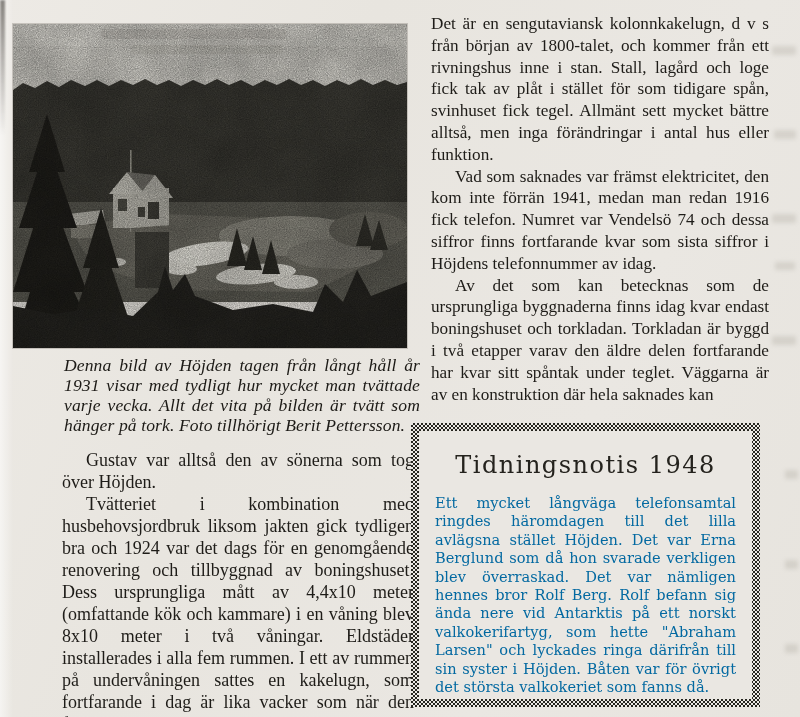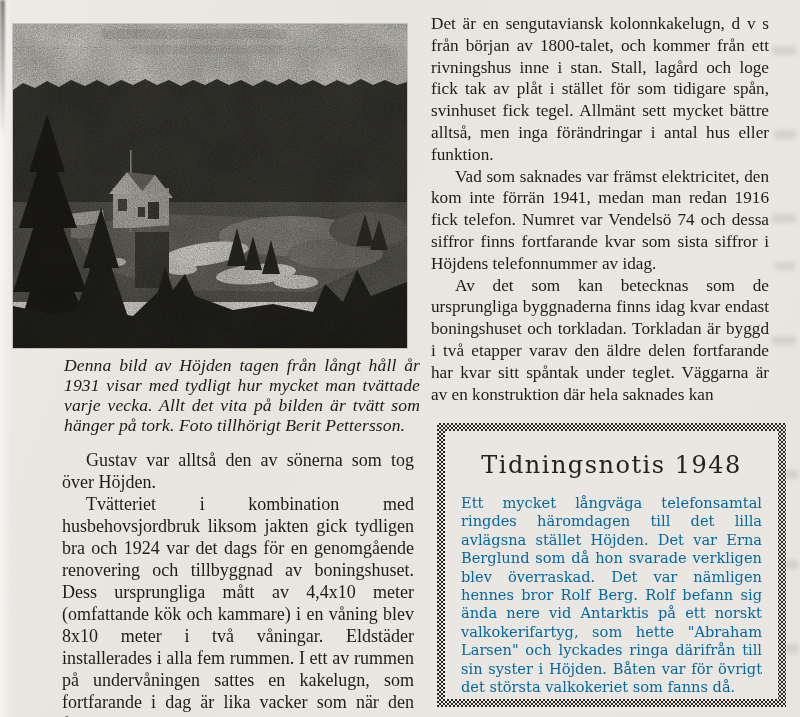--- a/index.html
+++ b/index.html
@@ -39,21 +39,21 @@
     position:absolute;left:62px;top:449px;width:352px;
     font-size:18px;line-height:22px;text-align:justify;color:#1e1c18;
   }
   .right-col{
     position:absolute;left:431px;top:13px;width:338px;
     font-size:17.2px;line-height:21.8px;text-align:justify;color:#1e1c18;
   }
   .indent{text-indent:24px;}
   .noindent{text-indent:0;}
   .notice-box{
-    position:absolute;left:437px;top:423px;width:349px;height:284px;
+    position:absolute;left:411px;top:423px;width:349px;height:284px;
     box-sizing:border-box;padding:8px;
     background:conic-gradient(#26251f 25%, #ece9e4 25% 50%, #26251f 50% 75%, #ece9e4 75%);
     background-size:4px 4px;
   }
   .notice-inner{
     width:100%;height:100%;box-sizing:border-box;
     background:#eae7e2;padding:12px 16px 0 16px;overflow:hidden;
   }
   .notice-title{
     font-family:"DejaVu Serif", serif;

